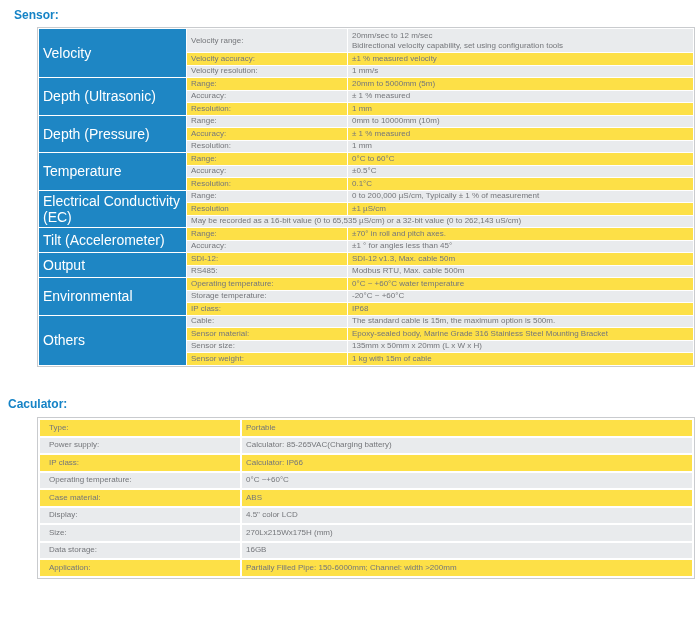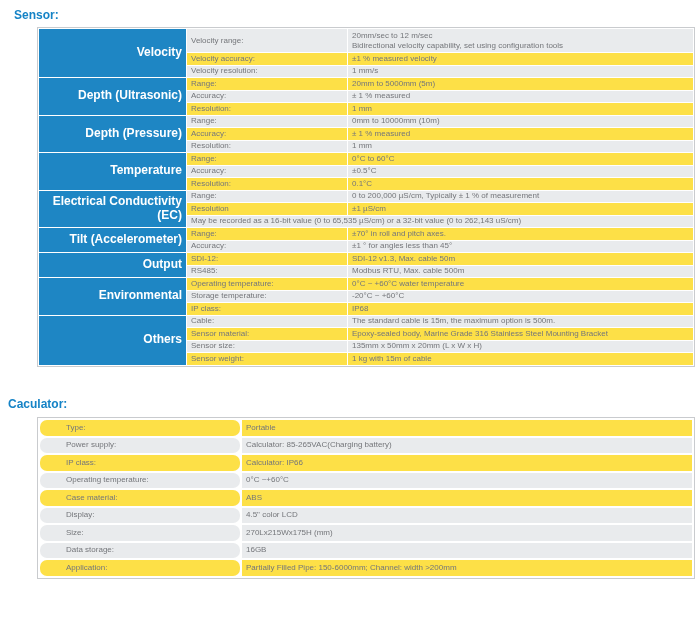--- a/index.html
+++ b/index.html
@@ -16,25 +16,25 @@
   table { border-collapse:separate; width:100%; table-layout:fixed; }
   #sensor-table { border-spacing:1px; }
   #calc-table   { border-spacing:2px; }
   td {
     font-size:8px; color:#74767a; vertical-align:middle;
     padding:0 4px; line-height:1.25; overflow:hidden; white-space:nowrap;
   }
   #sensor-table td { height:11.5px; }
   #sensor-table tr.tall td { height:23px; }
   #calc-table td { height:15.5px; }
-  #calc-table td.lbl { padding-left:26px;border-radius:7px; }
+  #calc-table td.lbl { padding-left:9px; }
   #calc-table td.val { }
   .cat {
-    background:#1e86c4; color:#ffffff; font-weight:bold;
-    text-align:right; font-size:12px; white-space:normal; line-height:1.15;
+    background:#1e86c4; color:#ffffff; font-weight:normal;
+    text-align:left; font-size:14px; white-space:normal; line-height:1.15;
   }
   .blue  { background:#fde047; }
   .plain { background:#e9ebed; }
   .v2 { display:block; }
 </style>
 </head>
 <body>
 
 <div class="heading" id="sensor-heading">Sensor:</div>
 

